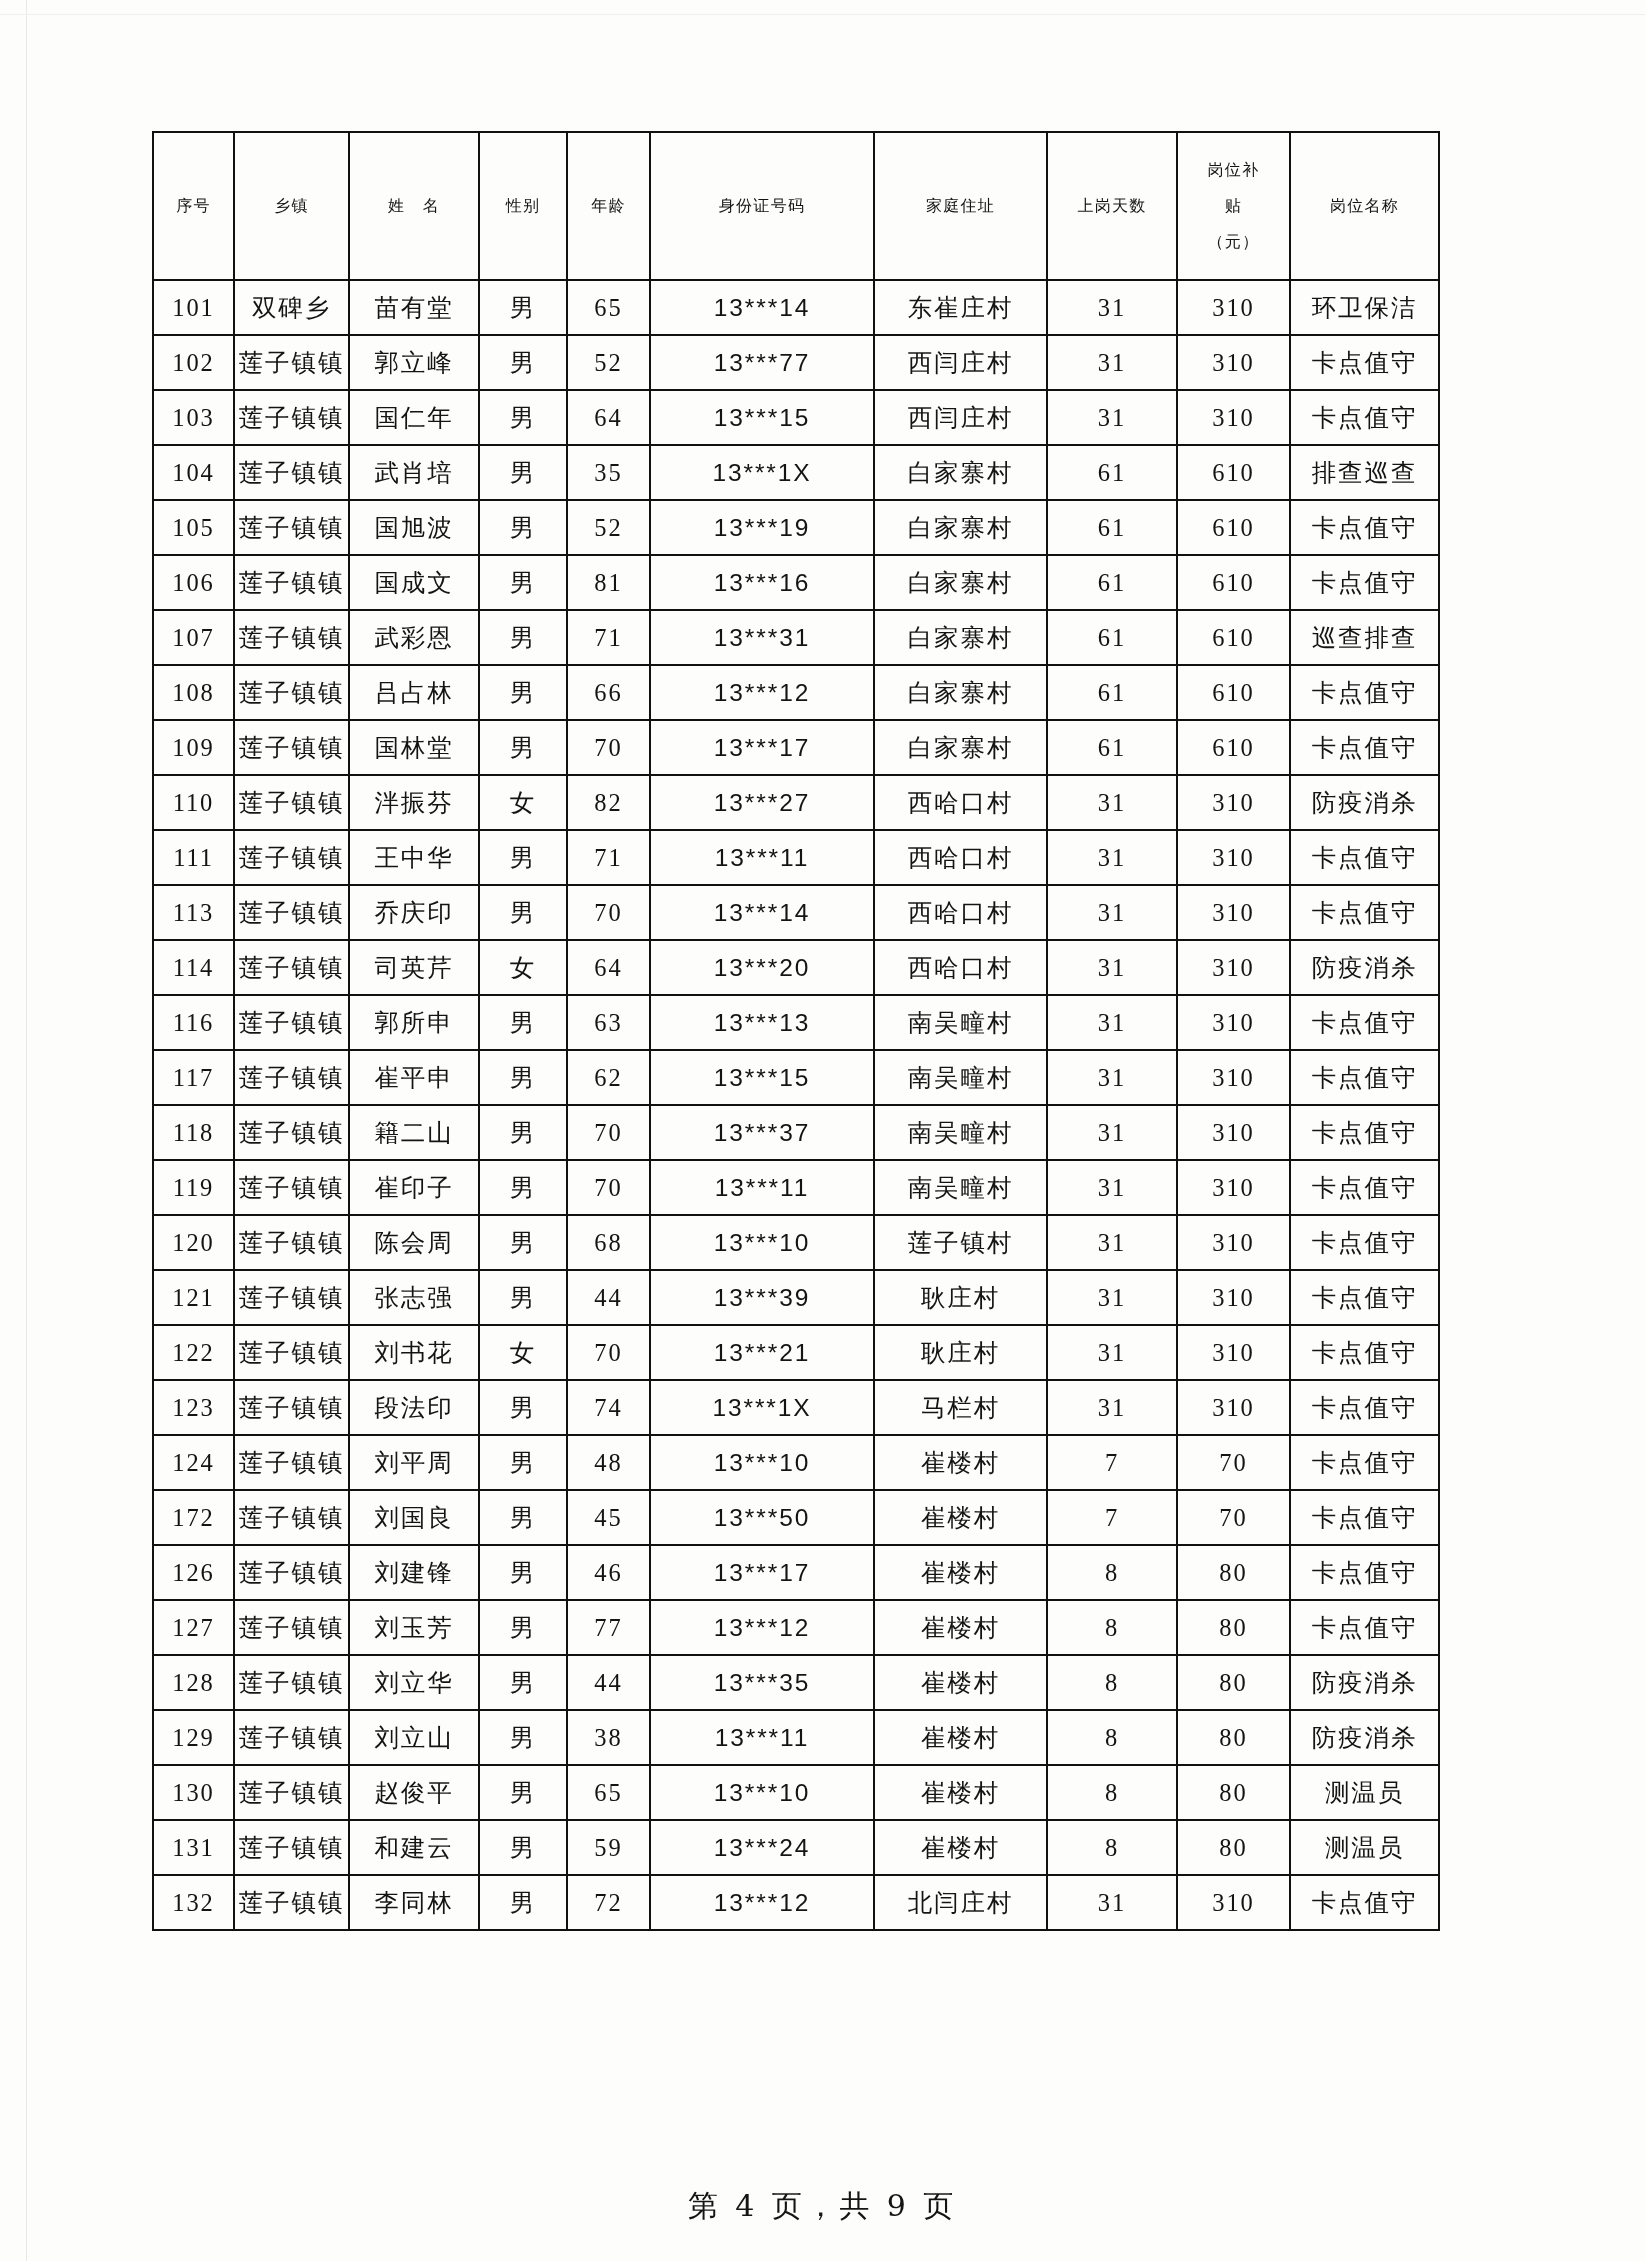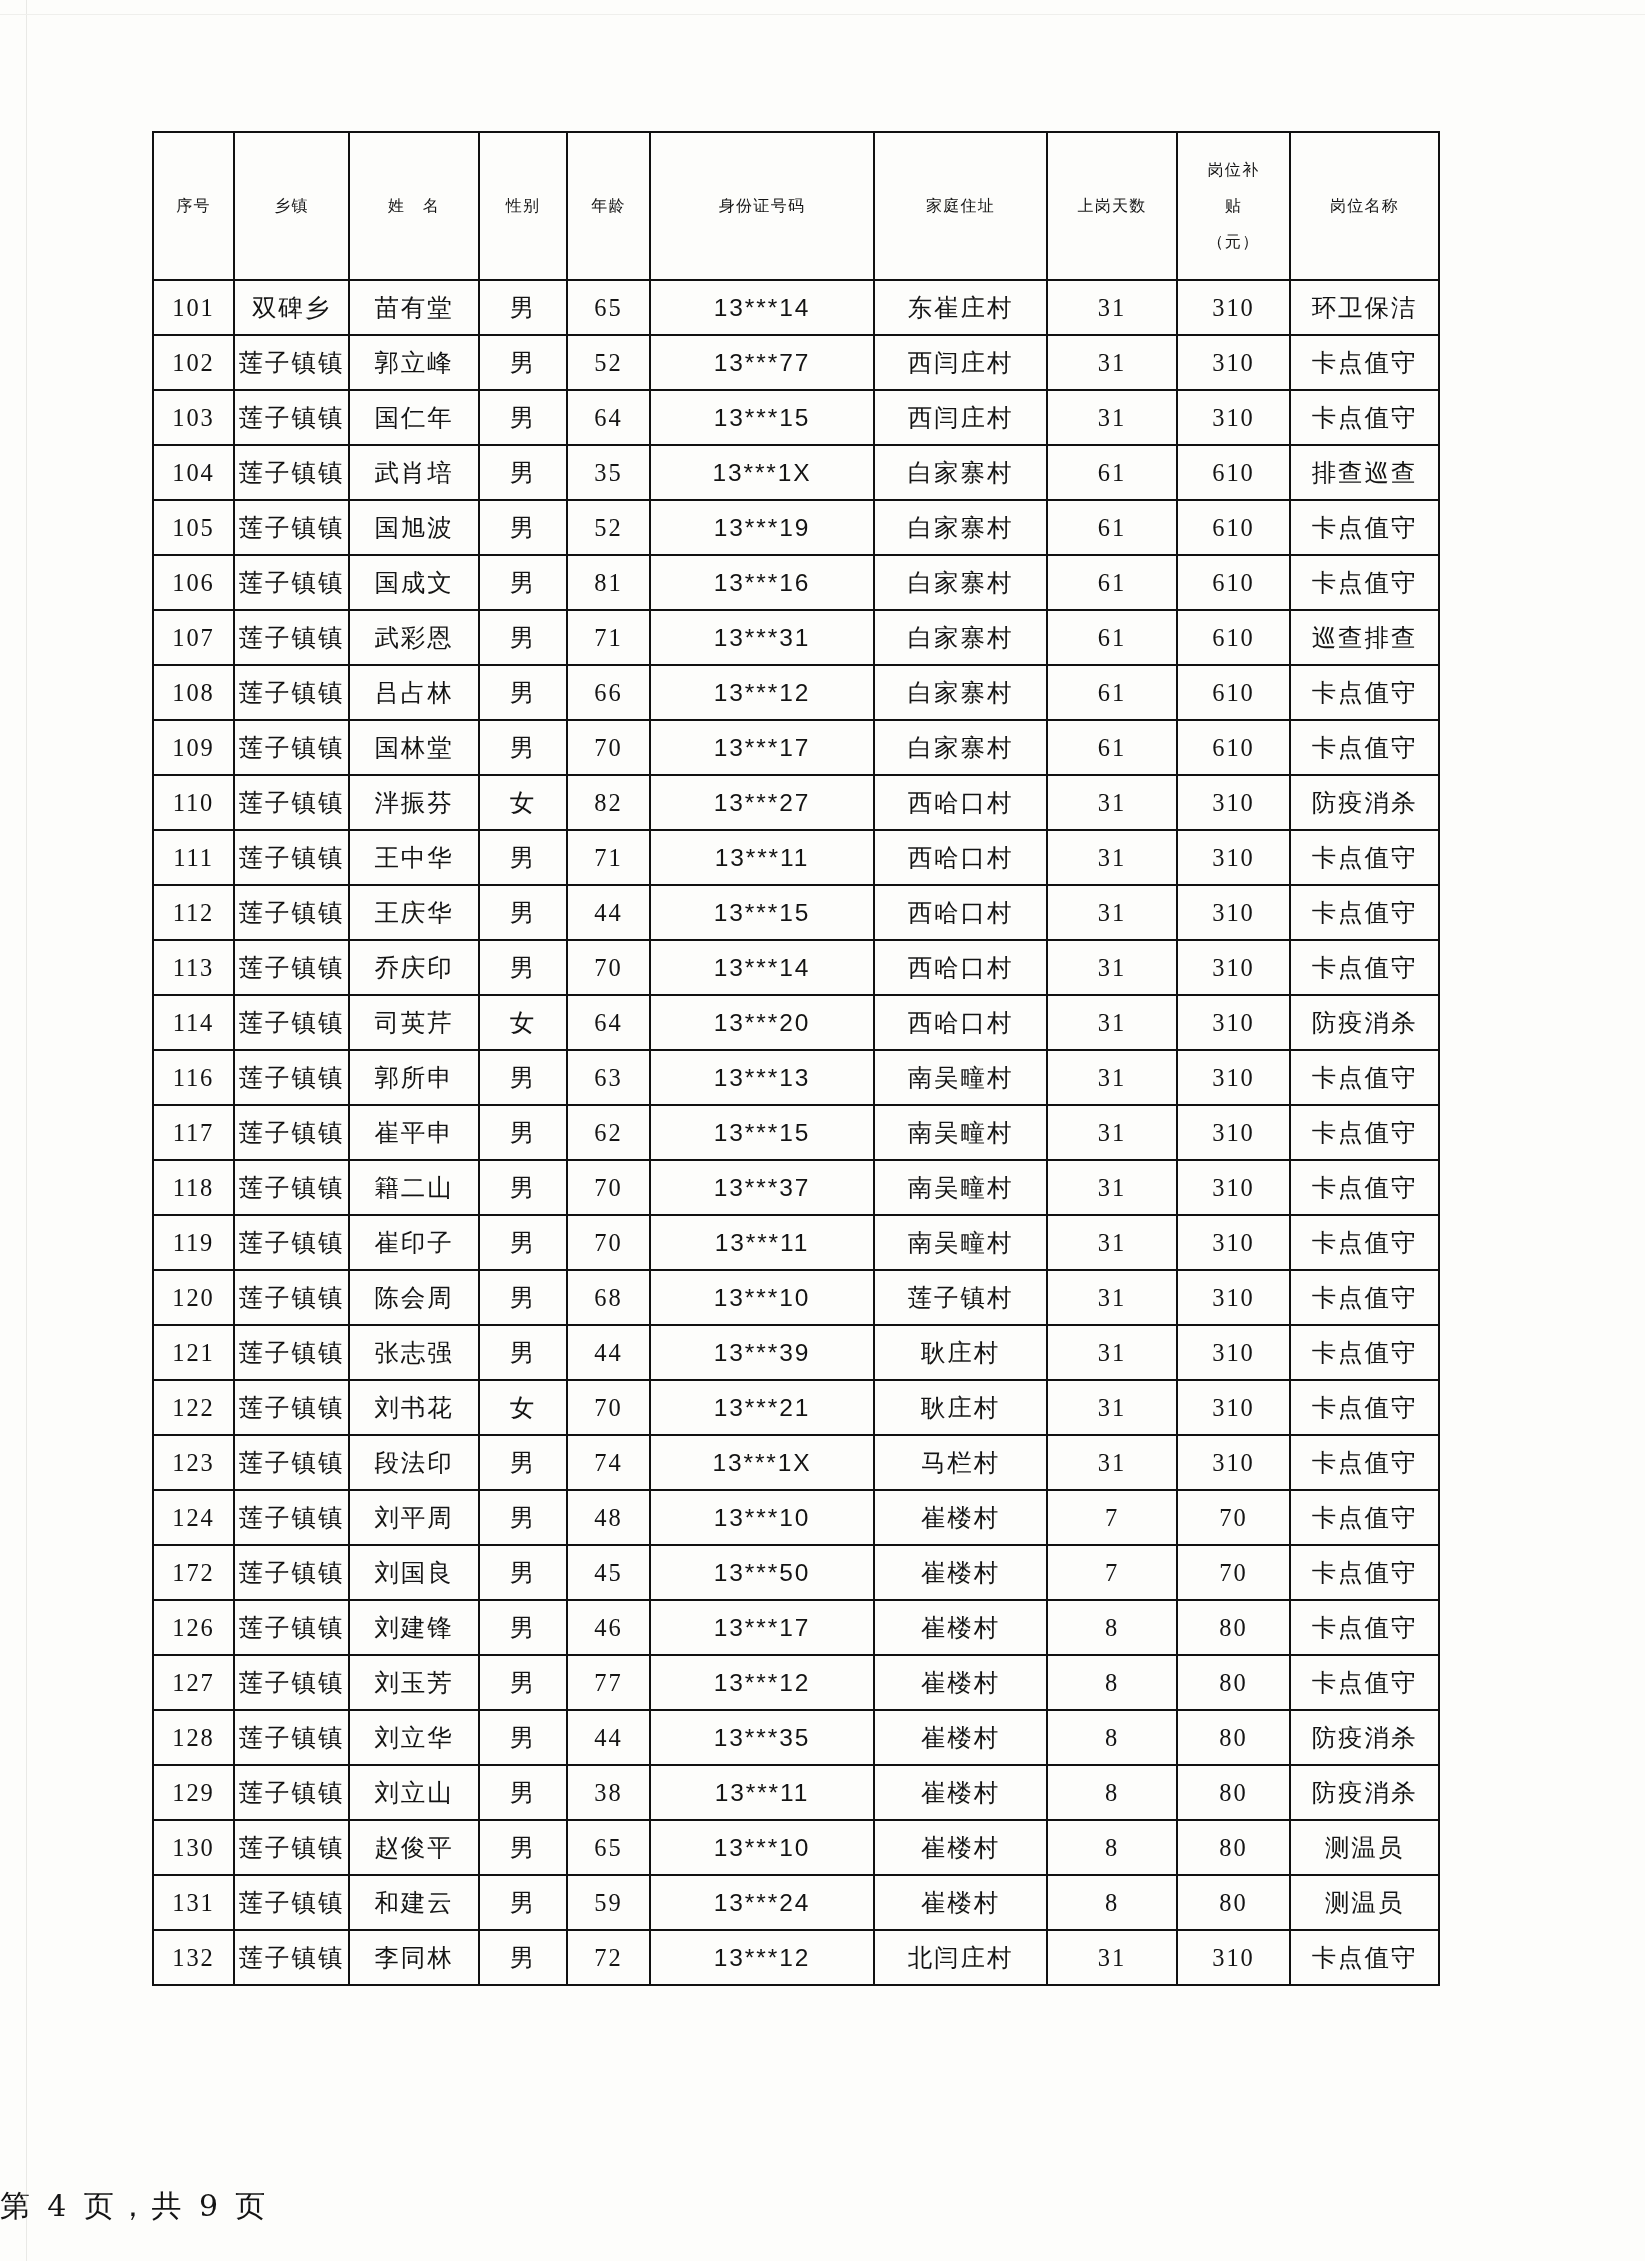--- a/index.html
+++ b/index.html
@@ -44,20 +44,21 @@
     font-size: 24.5px;
     letter-spacing: 1.9px;
   }
   td.num { font-family: "Liberation Serif", "DejaVu Serif", serif; font-size: 26px; letter-spacing: 0; }
   td.id { font-family: Liberation Sans, sans-serif; font-size: 26px; letter-spacing: 0; }
   .hdr-wrap { display: inline-block; white-space: pre-line; }
   .footer {
     position: absolute;
     left: 0; width: 1645px;
     top: 2186px;
+    text-align: center;
     font-size: 30px;
     letter-spacing: 3.9px;
     font-family: "DejaVu Serif", "Liberation Serif", serif;
   }
 </style>
 </head>
 <body>
 
 <div class="page-edge-left"></div>
 <div class="page-edge-top"></div>
@@ -218,32 +219,20 @@
         <td>王中华</td>
         <td>男</td>
         <td class="num">71</td>
         <td class="id">13***11</td>
         <td>西哈口村</td>
         <td class="num">31</td>
         <td class="num">310</td>
         <td>卡点值守</td>
       </tr>
       <tr>
-        <td class="num">112</td>
-        <td>莲子镇镇</td>
-        <td>王庆华</td>
-        <td>男</td>
-        <td class="num">44</td>
-        <td class="id">13***15</td>
-        <td>西哈口村</td>
-        <td class="num">31</td>
-        <td class="num">310</td>
-        <td>卡点值守</td>
-      </tr>
-      <tr>
         <td class="num">113</td>
         <td>莲子镇镇</td>
         <td>乔庆印</td>
         <td>男</td>
         <td class="num">70</td>
         <td class="id">13***14</td>
         <td>西哈口村</td>
         <td class="num">31</td>
         <td class="num">310</td>
         <td>卡点值守</td>

